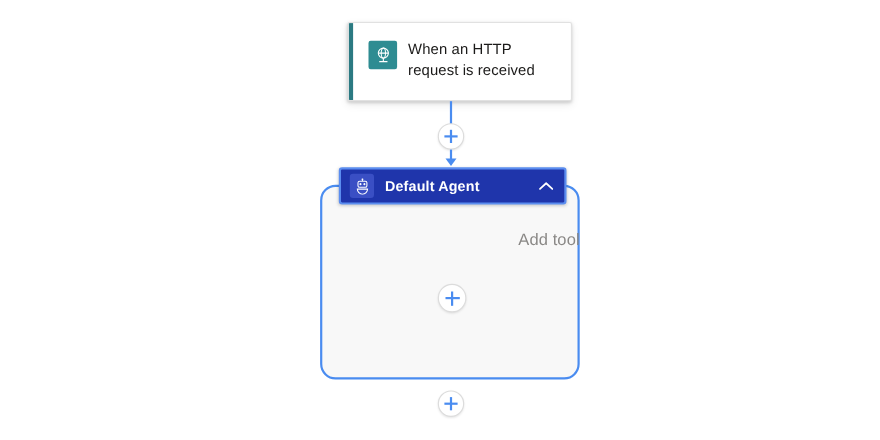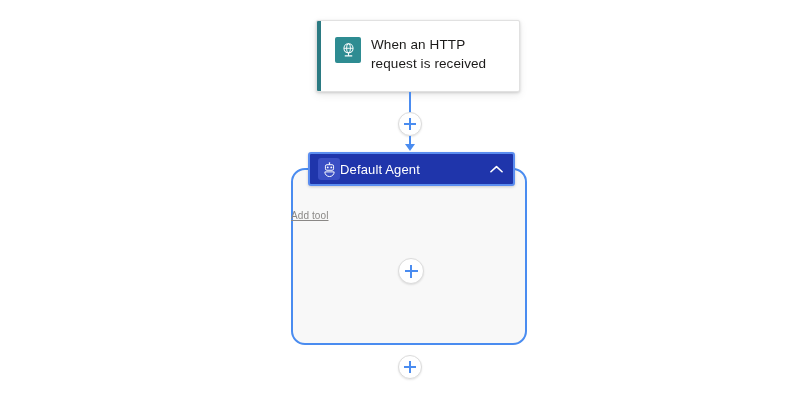--- a/index.html
+++ b/index.html
@@ -146,46 +146,46 @@
     width: 22px;
     height: 22px;
     border-radius: 3px;
     background: #3a4fc4;
     display: flex;
     align-items: center;
     justify-content: center;
     flex: 0 0 auto;
   }
   .agent-title {
+    margin-left: 10px;
     font-size: 13px;
-    font-weight: normal;
+    font-weight: bold;
     color: #ffffff;
     letter-spacing: 0.15px;
     flex: 1 1 auto;
   }
   .agent-chevron {
     margin-right: 10px;
     width: 14px;
     height: 14px;
     display: flex;
     align-items: center;
     justify-content: center;
     flex: 0 0 auto;
   }
 
   .add-tool-label {
     position: absolute;
     left: 291px;
     top: 210px;
     width: 236px;
-    text-align: left;
-    font-size: 10px;
+    text-align: right;
+    font-size: 15px;
     color: #8a8886;
     letter-spacing: 0.1px;
-    text-decoration: underline;
   }
   .agent-add-plus {
     left: 398px;
     top: 258px;
     width: 26px;
     height: 26px;
   }
   .agent-add-plus .plus-glyph {
     width: 13px;
     height: 13px;

